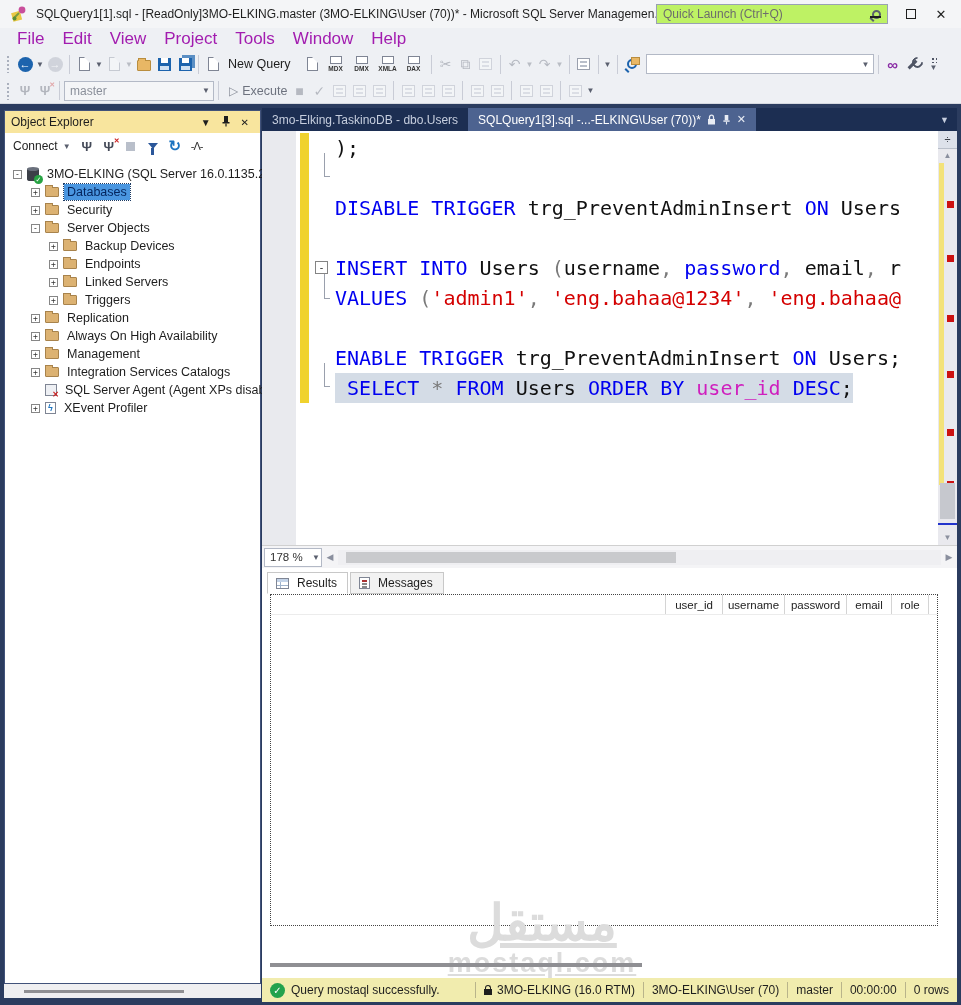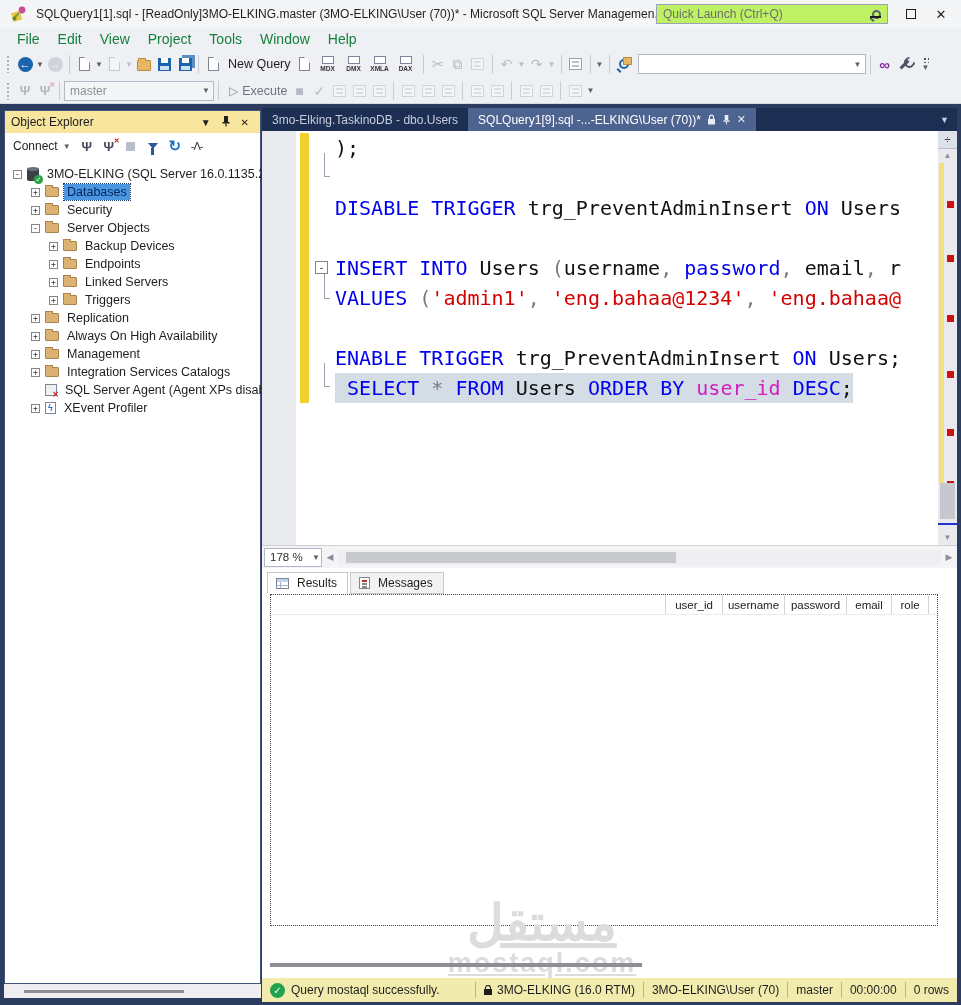--- a/index.html
+++ b/index.html
@@ -14,21 +14,21 @@
   .ql-text { flex:1; font-size:12px; color:#6d6d6d; }
   .ql-mag { width:9px; height:9px; border:2px solid #5a5f6e; border-radius:50%; position:relative; }
   .ql-mag::after { content:""; position:absolute; width:2px; height:5px; background:#5a5f6e; transform:rotate(-45deg); left:-3px; top:5px; }
   .winbtn { position:absolute; top:0; width:34px; height:28px; display:flex; align-items:center; justify-content:center; font-size:13px; color:#1e1e1e; }
   .btn-min { left:858px; } .btn-max { left:894px; } .btn-close { left:924px; }
   .max-glyph { width:10px; height:10px; border:1.5px solid #1e1e1e; }
   .min-glyph { width:11px; height:2.5px; background:#1e1e1e; margin-top:6px; }
 
   
   .menubar { position:absolute; left:0; top:28px; width:961px; height:22px; background:#eef0f4; display:flex; align-items:center; padding-left:8px; }
-  .menu-item { font-size:14px; color:#15803d; padding:0 9px; line-height:22px; }
+  .menu-item { font-size:17px; color:#a21caf; padding:0 9px; line-height:22px; }
 
   
   .toolbar { position:absolute; left:0; width:961px; background:#eef0f4; display:flex; align-items:center; }
   .tb1 { top:50px; height:28px; }
   .tb2 { top:78px; height:26px; border-bottom:1px solid #d6d9e0; }
   .grip { width:4px; height:18px; margin:0 5px 0 6px;
           background-image:radial-gradient(#aab0bd 1px, transparent 1px); background-size:4px 4px; }
   .tb-sep { width:1px; height:19px; background:#c9ccd6; margin:0 4px; }
   .ico { height:22px; min-width:20px; display:inline-flex; align-items:center; justify-content:center; font-size:14px; color:#4f5565; position:relative; }
   .dis { opacity:.35; }
@@ -36,21 +36,21 @@
   .circ { width:15px; height:15px; border-radius:50%; background:#1c63ad; color:#fff; font-size:11px; line-height:15px; text-align:center; font-weight:bold; }
   .circ.gray { background:#9aa0ad; }
   .pageic { width:11px; height:14px; background:#fff; border:1px solid #7f8594; position:relative; }
   .pageic::after { content:""; position:absolute; right:-1px; top:-1px; border:3px solid; border-color:#eef0f4 #eef0f4 transparent transparent; }
   .folderic { width:14px; height:11px; background:#e8b765; border:1px solid #b98d3e; border-radius:1px; position:relative; margin-top:3px; }
   .folderic::before { content:""; position:absolute; top:-3px; left:0; width:6px; height:2px; background:#e8b765; border:1px solid #b98d3e; border-bottom:none; }
   .floppy { width:13px; height:13px; background:#1c63ad; position:relative; }
   .floppy::before { content:""; position:absolute; left:3px; top:0; width:7px; height:5px; background:#fff; }
   .floppy::after { content:""; position:absolute; left:2px; bottom:1px; width:9px; height:4px; background:#cfe0f2; }
   .floppy2 { box-shadow:3px -3px 0 0 #5b8fc4; margin-left:2px; }
-  .nq-label { font-size:12.5px; color:#1e1e1e; margin-left:5px; margin-right:4px; }
+  .nq-label { font-size:12.5px; color:#1e1e1e; margin-left:5px; margin-right:12px; }
   .an-ico { display:inline-flex; flex-direction:column; align-items:center; width:26px; }
   .an-cube { width:12px; height:8px; border:1px solid #7f8594; background:#fff; }
   .an-lbl { font-size:6.5px; color:#333; letter-spacing:0; margin-top:1px; font-weight:bold; }
   .combo { height:20px; background:#fff; border:1px solid #b3b9c6; display:flex; align-items:center; font-size:12px; color:#444; }
   .combo .cval { flex:1; padding:0 5px; white-space:nowrap; overflow:hidden; }
   .combo .ccar { width:14px; text-align:center; font-size:8px; color:#5a5f6e; }
   .combo.disabled { background:#f4f5f7; color:#8a8f9a; }
   .vsic { color:#8a2da5; font-weight:bold; font-size:15px; }
   .wrench { width:3px; height:11px; background:#4f5565; transform:rotate(45deg); position:relative; }
   .wrench::before { content:""; position:absolute; top:-5px; left:-2px; width:7px; height:7px; border:2px solid #4f5565; border-radius:50%; border-top-color:transparent; }
@@ -464,21 +464,21 @@
   </div>
   <div class="oe-scroll">
       <div class="oe-thumb"></div>
     </div>
 
   <div class="tabstrip">
     <div class="tab inactive">
         <span>3mo-Elking.TaskinoDB - dbo.Users</span>
       </div>
     <div class="tab active">
-      <span>SQLQuery1[9].sql -...-ELKING\User (70))*</span>
+      <span>SQLQuery1[3].sql -...-ELKING\User (70))*</span>
       <svg width="9" height="11" viewBox="0 0 9 11">
           <rect x="1" y="5" width="7" height="5.5" fill="#e8ecf4"></rect>
           <path d="M2.5 5 V3.2 a2 2 0 0 1 4 0 V5" stroke="#e8ecf4" stroke-width="1.3" fill="none"></path>
         </svg>
       <svg width="9" height="11" viewBox="0 0 10 12">
           <rect x="3" y="1" width="4" height="6" fill="#e8ecf4"></rect>
           <rect x="1.5" y="7" width="7" height="1.5" fill="#e8ecf4"></rect>
           <rect x="4.4" y="8.5" width="1.2" height="3" fill="#e8ecf4"></rect>
         </svg>
       <span class="tab-x">✕</span>

